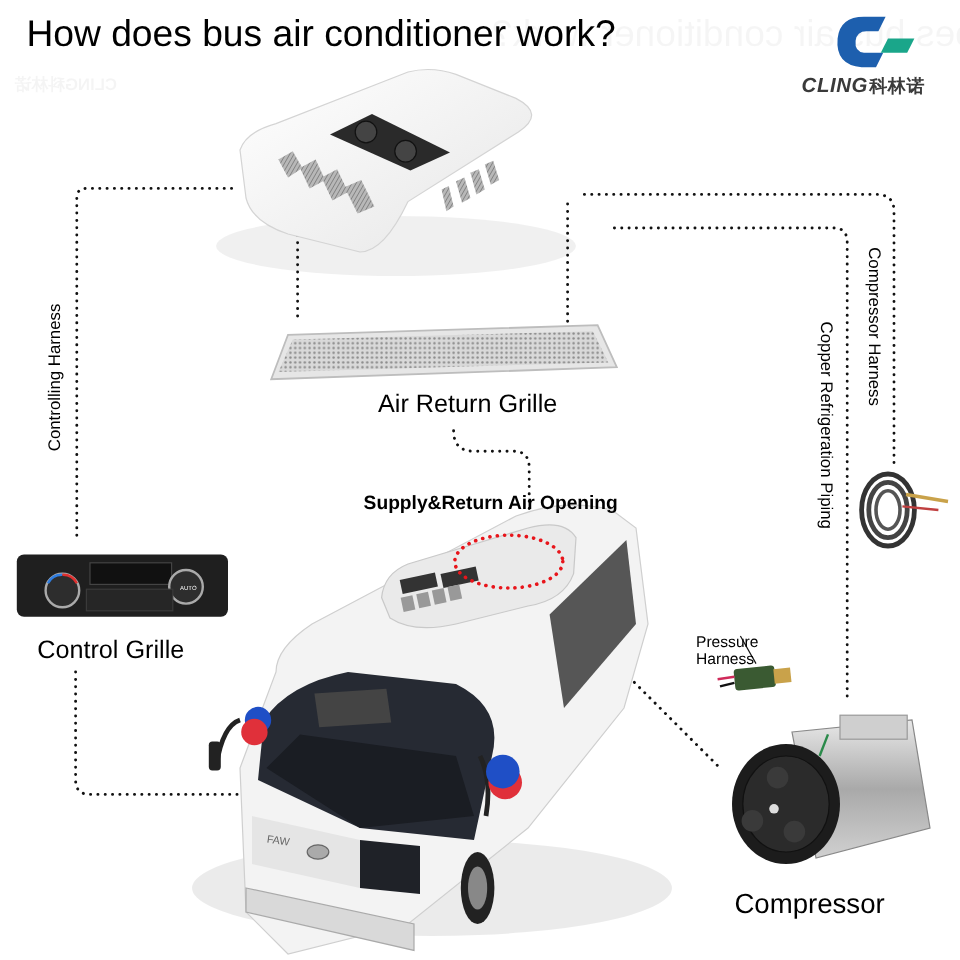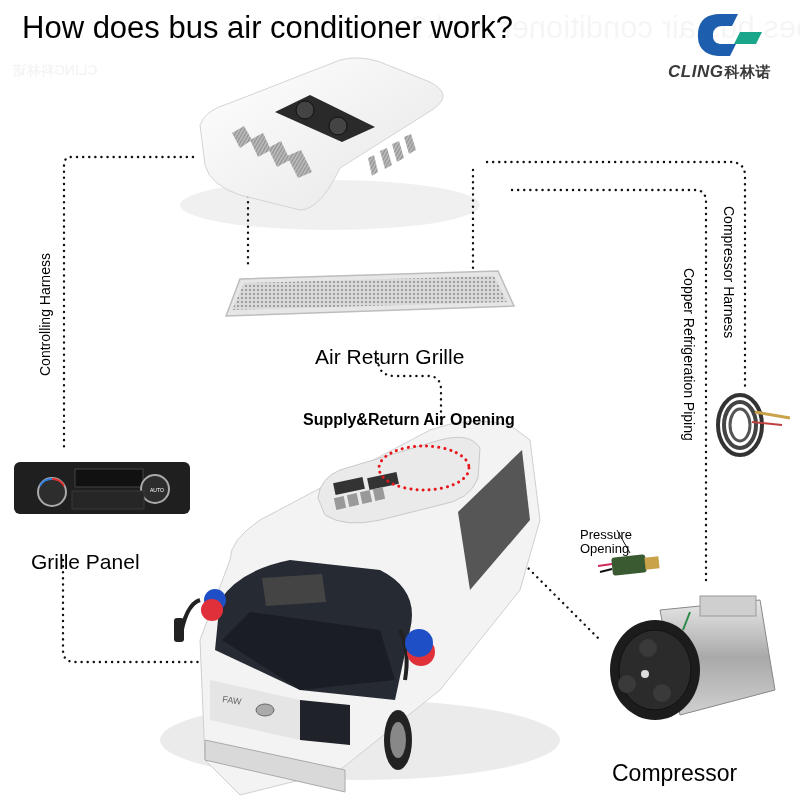--- a/index.html
+++ b/index.html
@@ -4,21 +4,21 @@
 <style>
   html, body { margin:0; padding:0; background:#ffffff; }
   body { width:800px; height:800px; position:relative; overflow:hidden;
          font-family:"Liberation Sans", sans-serif; color:#000; }
   .abs { position:absolute; }
   .title { left:22px; top:10px; font-size:31px; font-weight:normal; letter-spacing:0px; white-space:nowrap; }
   .watermark-title { left:410px; top:10px; font-size:31px; color:#000; opacity:0.035; transform:scaleX(-1); white-space:nowrap; }
   .watermark-brand { left:12px; top:62px; font-size:14px; font-weight:bold; color:#000; opacity:0.04; transform:scaleX(-1); white-space:nowrap; }
   .brand-name { left:668px; top:62px; font-size:17px; font-weight:bold; font-style:italic; color:#3a3a3a; white-space:nowrap; letter-spacing:0.5px; }
   .brand-cn { font-style:normal; font-weight:bold; font-size:15px; margin-left:1px;text-align:right; }
-  .label { font-size:21px; white-space:nowrap;margin-top:20px; }
+  .label { font-size:21px; white-space:nowrap; }
   .small-label { font-size:16px; white-space:nowrap; }
   .tiny-label { font-size:13px; white-space:nowrap; line-height:14px; }
   .vtext-up { transform-origin:left top; transform:rotate(-90deg); font-size:14px; white-space:nowrap; }
   .vtext-down { transform-origin:left top; transform:rotate(90deg); font-size:14px; white-space:nowrap; }
   svg.overlay { position:absolute; left:0; top:0; }
 </style>
 </head>
 <body>
 
 <div class="abs title">How does bus air conditioner work?</div>
@@ -182,20 +182,20 @@
 
 <div class="abs vtext-up" style="left:37px; top:376px;">Controlling Harness</div>
 
 <div class="abs vtext-down" style="left:737px; top:206px;">Compressor Harness</div>
 <div class="abs vtext-down" style="left:697px; top:268px;">Copper Refrigeration Piping</div>
 
 <div class="abs label" style="left:315px; top:325px;">Air Return Grille</div>
 
 <div class="abs small-label" style="left:303px; top:411px;font-weight:bold;">Supply&amp;Return Air Opening</div>
 
-<div class="abs label" style="left:31px; top:530px;">Grille Panel</div>
+<div class="abs label" style="left:31px; top:530px;">Control Grille</div>
 
 <div class="abs tiny-label" style="left:580px; top:500px;margin-top:28px;">
   <div>Pressure</div>
-  <div>Opening</div>
+  <div>Harness</div>
 </div>
 
 <div class="abs label" style="left:612px; top:740px; font-size:23px;text-align:center;">Compressor</div>
 
 </body></html>

